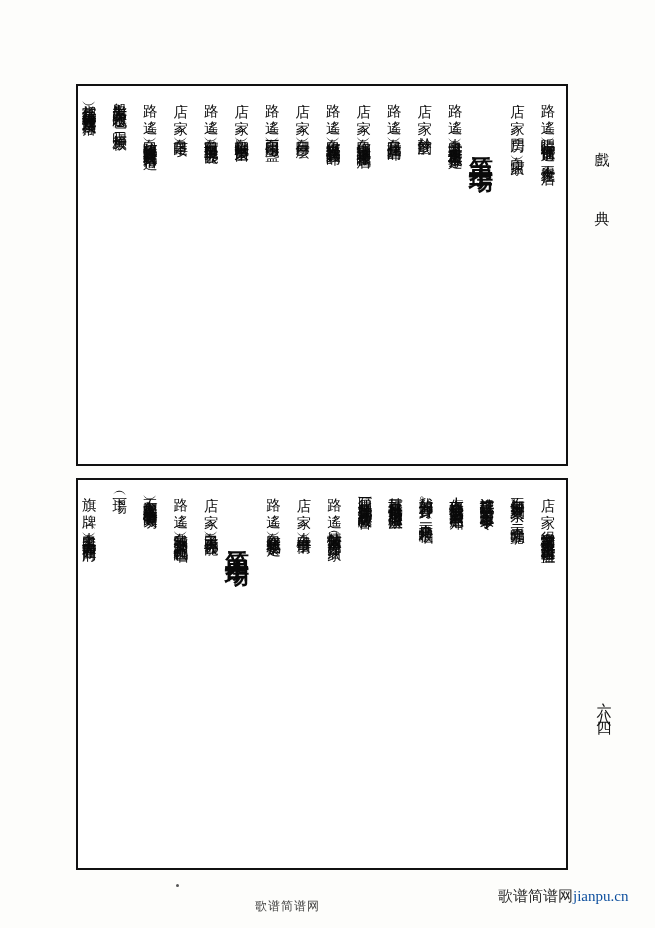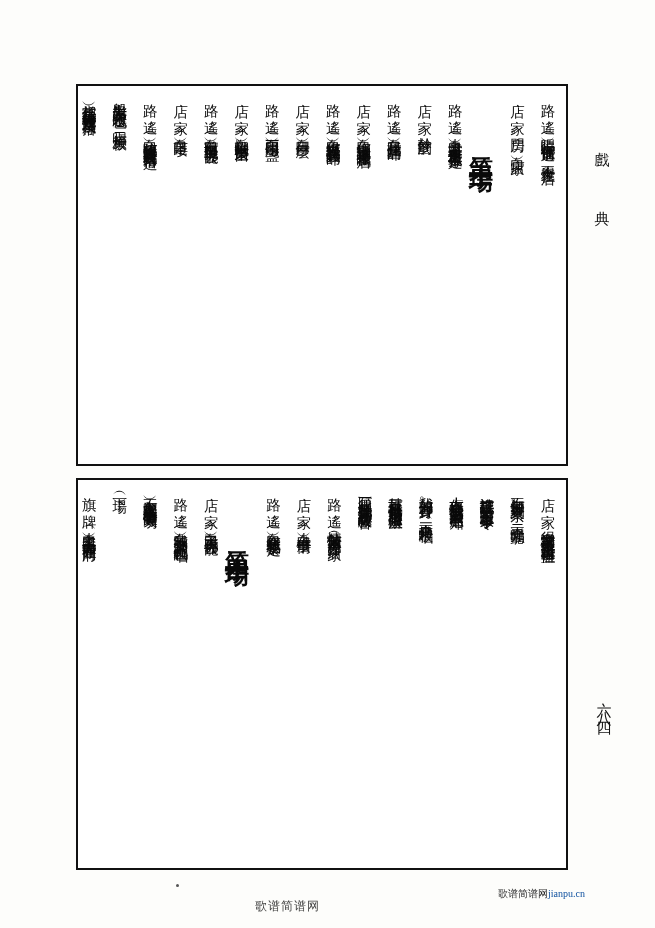--- a/index.html
+++ b/index.html
@@ -109,21 +109,21 @@
   }
   #footer-center {
     left: 255px;
     top: 898px;
     font-size: 12px;
     letter-spacing: 1px;
   }
   #footer-right {
     left: 498px;
     top: 887px;
-    font-size: 10px;
+    font-size: 15px;
     color: #2a2a2a;
   }
   #footer-right .site {
     color: #0d4f9e;
   }
   .tiny-mark {
     position: absolute;
     left: 176px;
     top: 884px;
     width: 3px;

